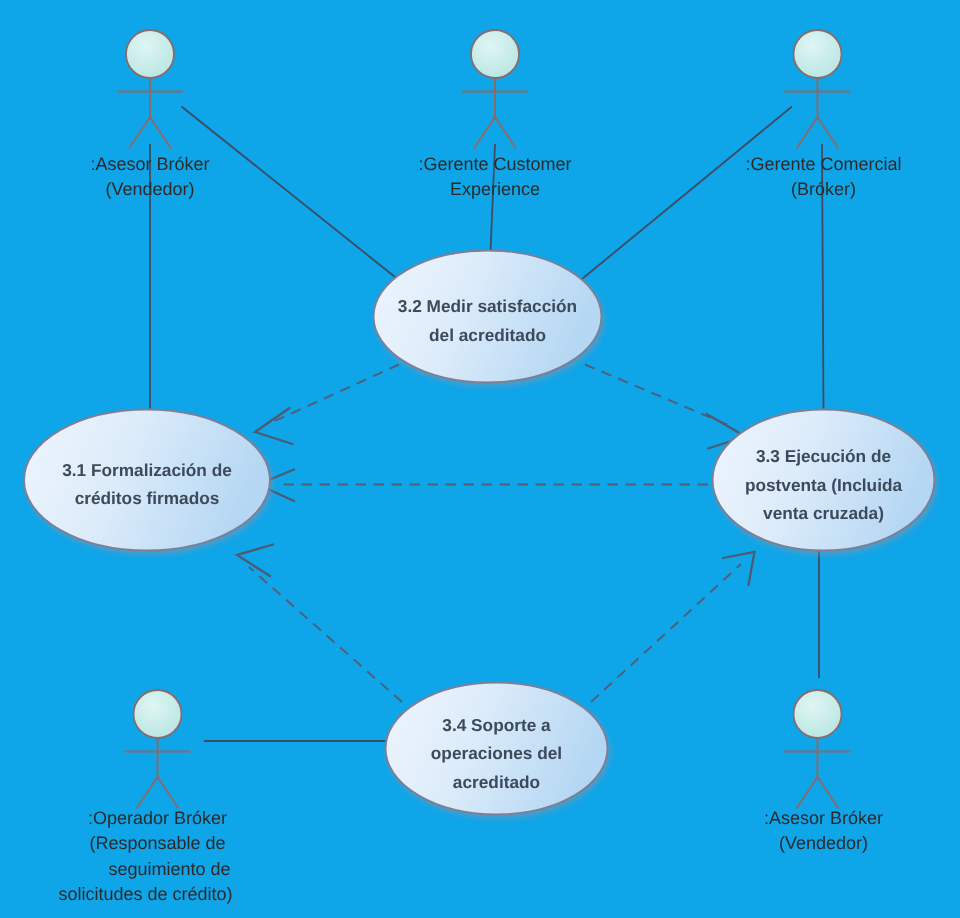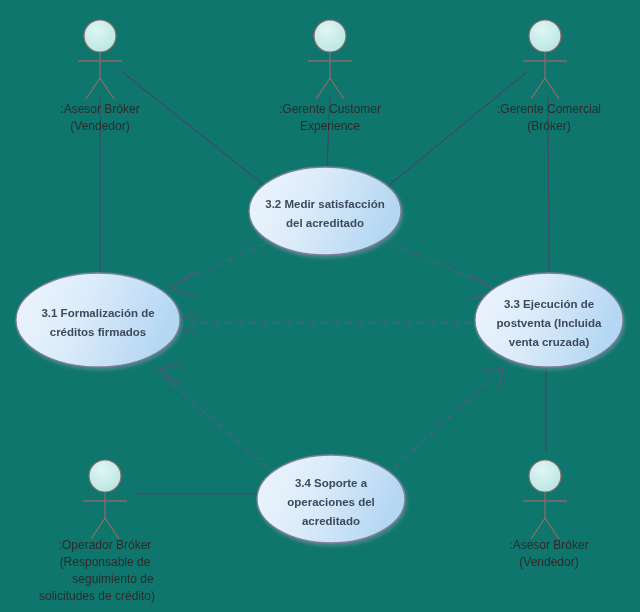--- a/index.html
+++ b/index.html
@@ -7,21 +7,21 @@
     padding: 0;
     background: #ffffff;
   }
   body {
     font-family: "Liberation Sans", sans-serif;
   }
   #canvas {
     position: relative;
     width: 640px;
     height: 612px;
-    background: #0f766e;
+    background: #0ea5e9;
     overflow: hidden;
   }
   #diagram-svg {
     position: absolute;
     left: 0;
     top: 0;
     width: 640px;
     height: 612px;
   }
   .uc-label {

